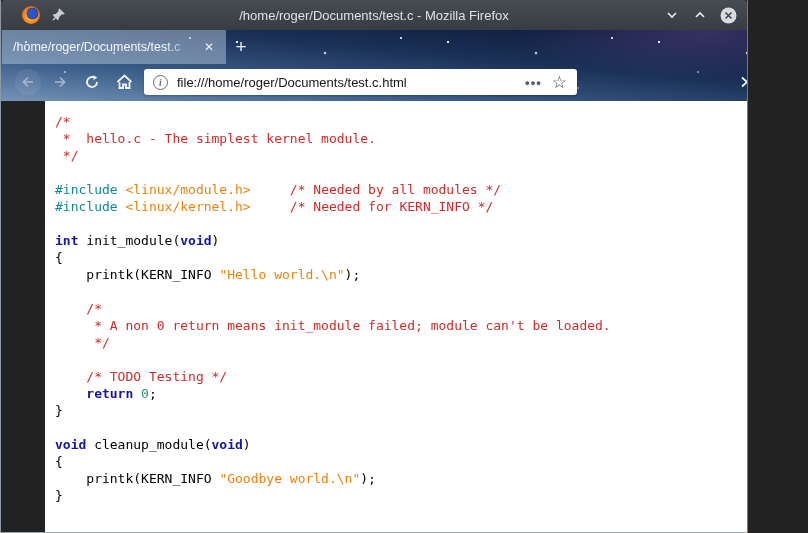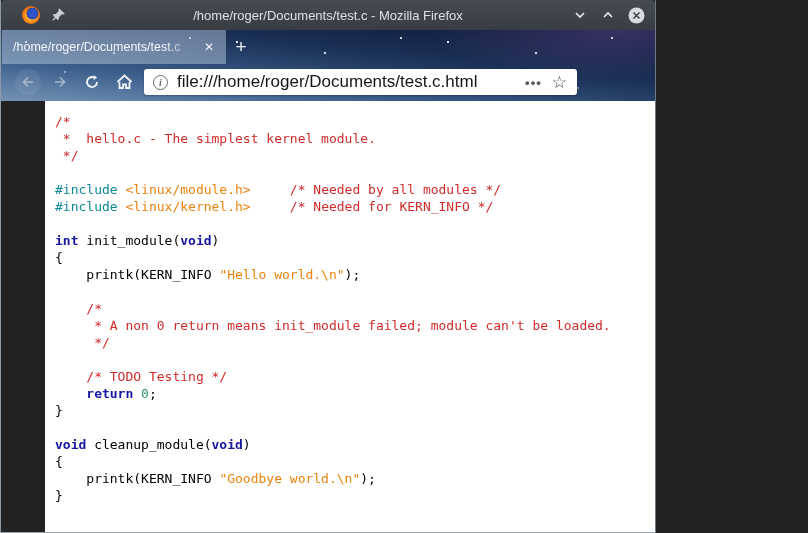--- a/index.html
+++ b/index.html
@@ -1,17 +1,17 @@
 <!DOCTYPE html>
 <html style="--c-comment: #cf2b2b; --c-preproc: #0e8898; --c-include: #ea830e; --c-string: #ea830e; --c-keyword: #1616a3; --c-number: #2e9364; --c-plain: #000000; --titlebar-bg: #3d4248; --theme-dark: #0b1534; --theme-light: #7593b6;"><head>
 <meta charset="utf-8">
 <style>
   * { margin:0; padding:0; box-sizing:border-box; }
   html,body { width:808px; height:533px; background:#222; font-family:"Liberation Sans", sans-serif; }
-  .window { position:relative; width:656px; height:533px; overflow:hidden;
+  .window { position:relative; width:748px; height:533px; overflow:hidden;
             border-left:1px solid #8d9aa5; border-right:1px solid #6f7a84; border-bottom:1px solid #9aa5ad; }
 
   
   .titlebar { position:absolute; left:0; top:0; width:100%; height:30px;
               background:linear-gradient(#474c52, #383d43); border-radius:4px 4px 0 0;
               display:flex; align-items:center; }
   .title-text { position:absolute; left:0; right:0; text-align:center; color:#dee1e4; font-size:13px; }
   .ff-logo { position:absolute; left:21px; top:6px; width:18px; height:18px; border-radius:50%;
              background:
                radial-gradient(circle at 58% 42%, #2e54c9 0 30%, rgba(20,60,160,.9) 38%, transparent 42%),
@@ -53,21 +53,21 @@
   .fwd-btn { left:46px; }
   .reload-btn { left:78px; }
   .home-btn { left:110px; }
 
   .urlbar { position:absolute; left:143px; top:5px; width:433px; height:26px; background:#fff;
             border-radius:3px; display:flex; align-items:center; box-shadow:0 1px 2px rgba(0,0,10,.25); }
   .info-icon { margin-left:9px; width:15px; height:15px; border:1.4px solid #6d6d72; border-radius:50%;
                color:#6d6d72; font-size:10px; font-style:italic; font-weight:bold; font-family:"Liberation Serif", serif;
                display:flex; align-items:center; justify-content:center; flex:none; }
   .url-input { flex:1; margin-left:9px; border:none; outline:none; background:transparent;
-               font-size:17px; color:#15151a; font-family:"Liberation Sans", sans-serif; }
+               font-size:13px; color:#15151a; font-family:"Liberation Sans", sans-serif; }
   .page-actions { color:#5a5a5f; font-size:13px; letter-spacing:1px; margin-right:10px; font-weight:bold; }
   .star-icon { color:#45454b; font-size:17px; margin-right:10px; line-height:1; }
 
   .searchbox { position:absolute; left:589px; top:5px; width:128px; height:26px; background:#fff;
                border-radius:3px; display:flex; align-items:center; box-shadow:0 1px 2px rgba(0,0,10,.25); }
   .search-input { flex:1; margin-left:7px; border:none; outline:none; background:transparent;
                   font-size:13.5px; color:#15151a; width:80px; font-family:"Liberation Sans", sans-serif; }
   .search-input::placeholder { color:#808086; }
   .overflow-btn { position:absolute; left:733px; top:5px; width:26px; height:26px; display:flex; align-items:center; justify-content:center; }
   .toolbar-sep { position:absolute; left:766px; top:9px; width:1px; height:18px; background:rgba(255,255,255,.25); }

